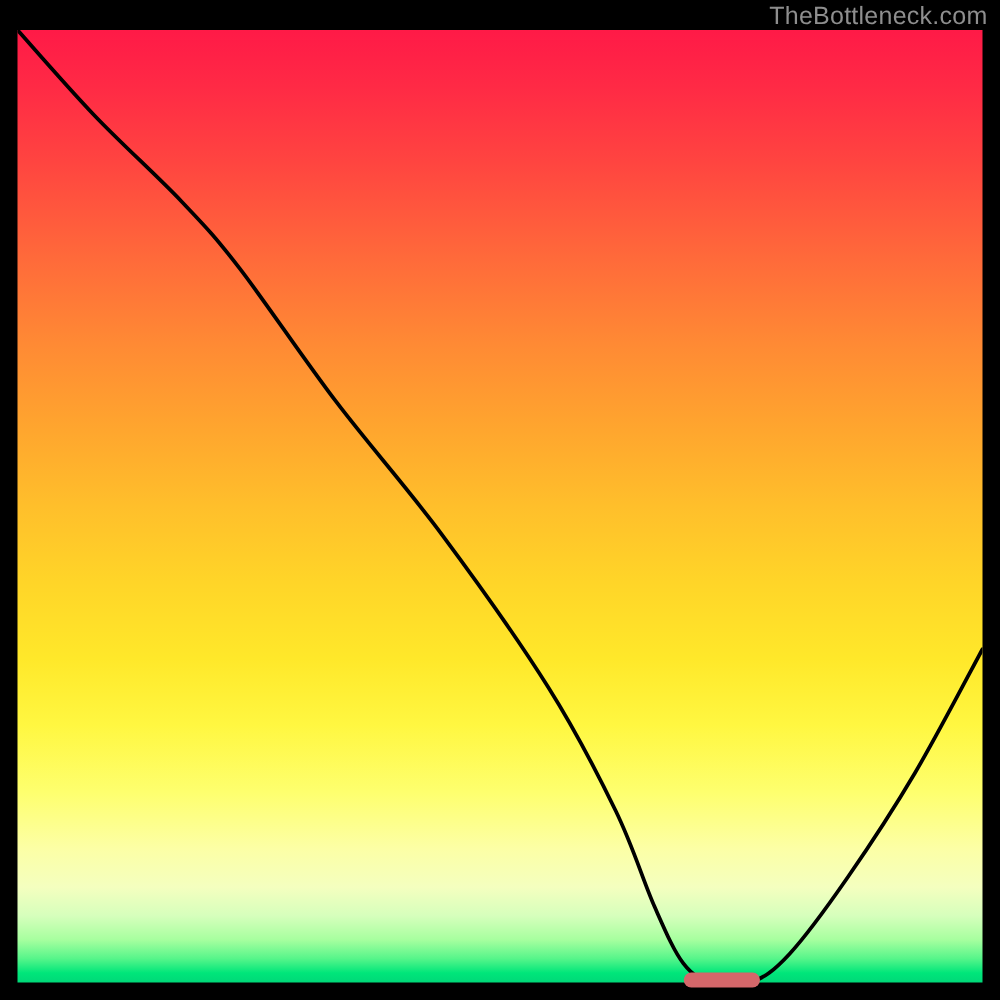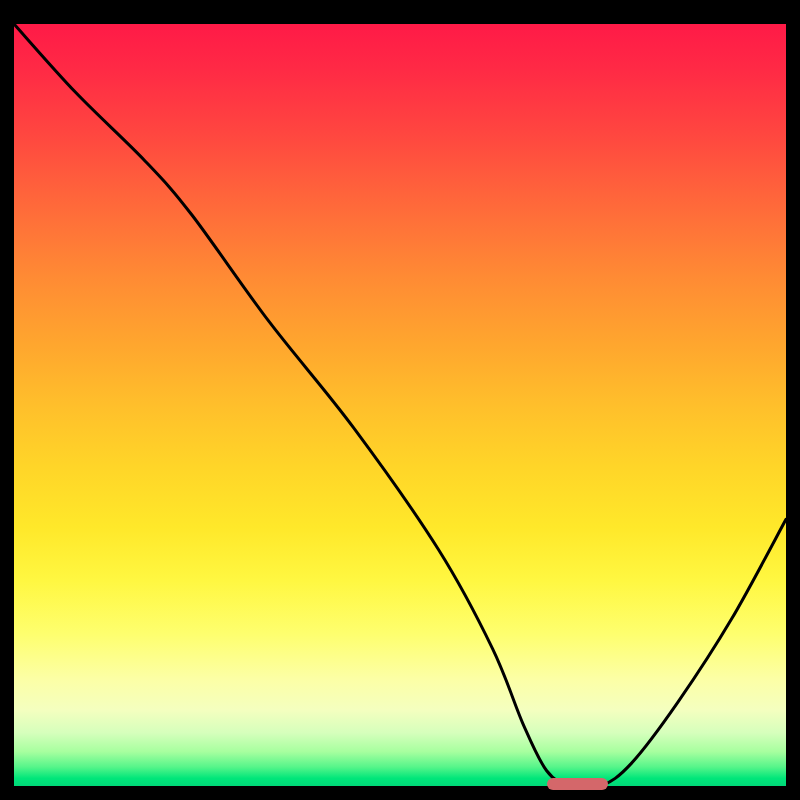--- a/index.html
+++ b/index.html
@@ -64,19 +64,20 @@
     color: #8e8e8e;
     font-size: 20px;
     font-weight: 500;
     letter-spacing: 0.2px;
   }
 </style>
 </head>
 <body>
 
 <div class="frame">
+  <div class="watermark">TheBottleneck.com</div>
   <div class="plot">
     <svg class="curve" viewBox="0 0 772 762" preserveAspectRatio="none">
       <path id="curve-path" fill="none" stroke="#000000" stroke-width="3" stroke-linecap="round" stroke-linejoin="round" d="M 0 0 C 10.293333333333333 11.429999999999987 39.88666666666666 45.719999999999914 61.76 68.57999999999993 C 83.63333333333333 91.43999999999994 111.94000000000001 116.84000000000007 131.24 137.16000000000008 C 150.54000000000002 157.4800000000001 156.97333333333333 163.83 177.56 190.5 C 198.14666666666668 217.17 227.74 261.62 254.76000000000002 297.18 C 281.78000000000003 332.74 311.37333333333333 365.76 339.68 403.86 C 367.9866666666667 441.96000000000004 401.44000000000005 488.95 424.6 525.78 C 447.76 562.61 464.4866666666667 595.63 478.64 624.84 C 492.7933333333333 654.0500000000001 500.5133333333334 680.72 509.52000000000004 701.04 C 518.5266666666666 721.3599999999999 524.9599999999999 736.6 532.68 746.76 C 540.4 756.92 546.8333333333334 759.46 555.84 762 C 564.8466666666667 764.54 576.4266666666667 765.81 586.72 762 C 597.0133333333333 758.19 604.7333333333333 753.11 617.6 739.14 C 630.4666666666667 725.17 647.1933333333333 702.31 663.92 678.18 C 680.6466666666666 654.05 699.9466666666667 624.84 717.96 594.36 C 735.9733333333334 563.88 762.9933333333333 511.81 772 495.3"></path>
     </svg>
     <div id="optimal-marker" class="marker" style="left: 532.68px; width: 61.76px; top: 754px; background: rgb(212, 103, 106);"></div>
   </div>
 </div>
 
 </body></html>

